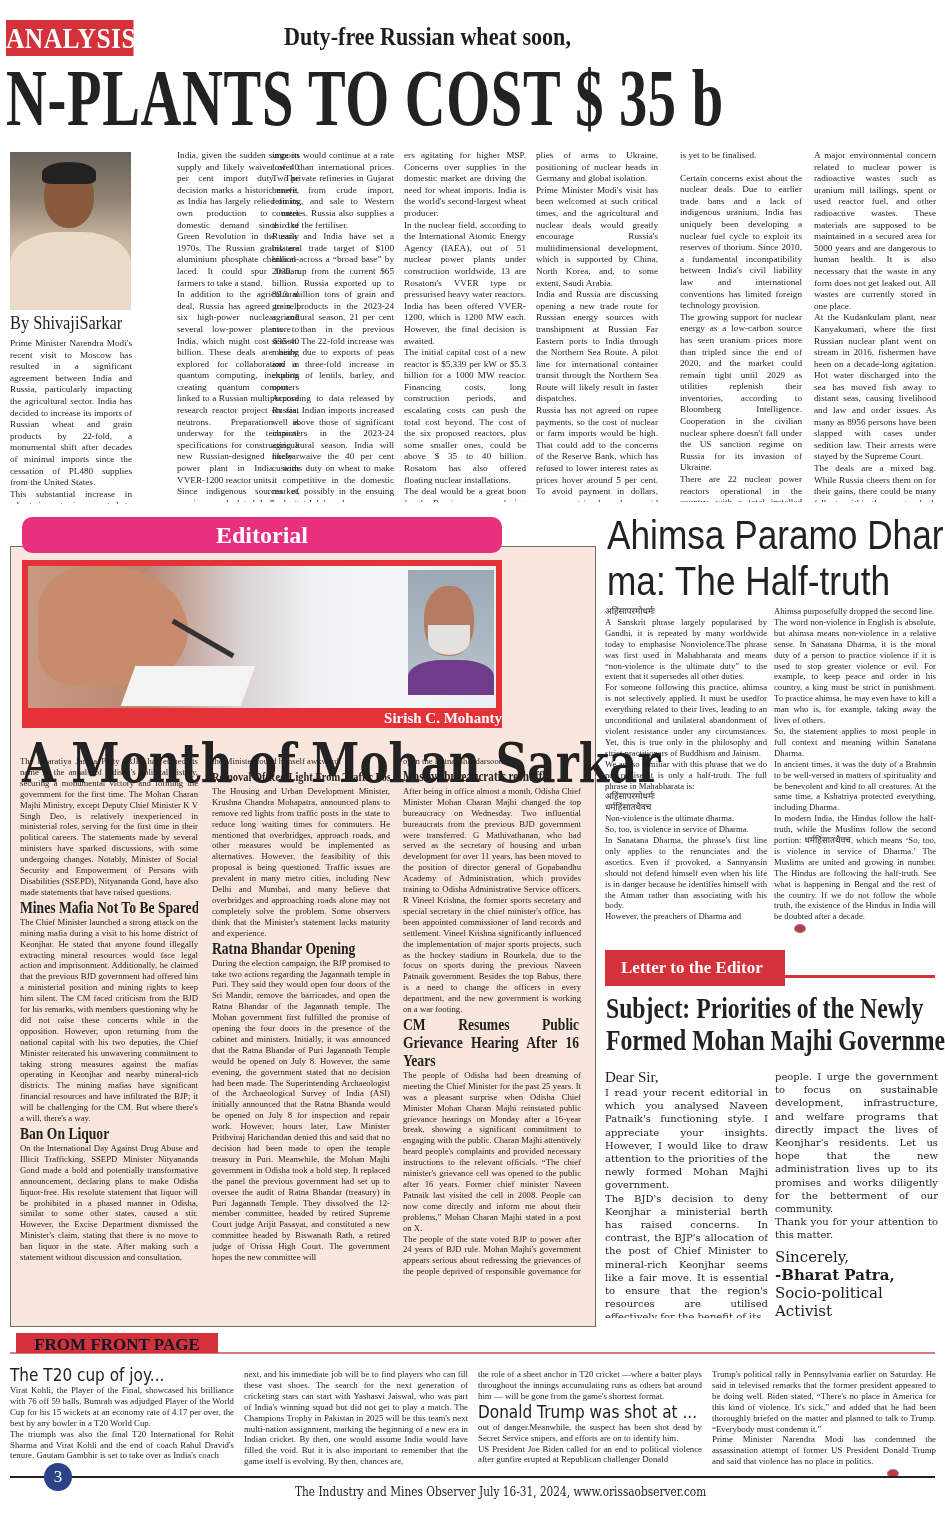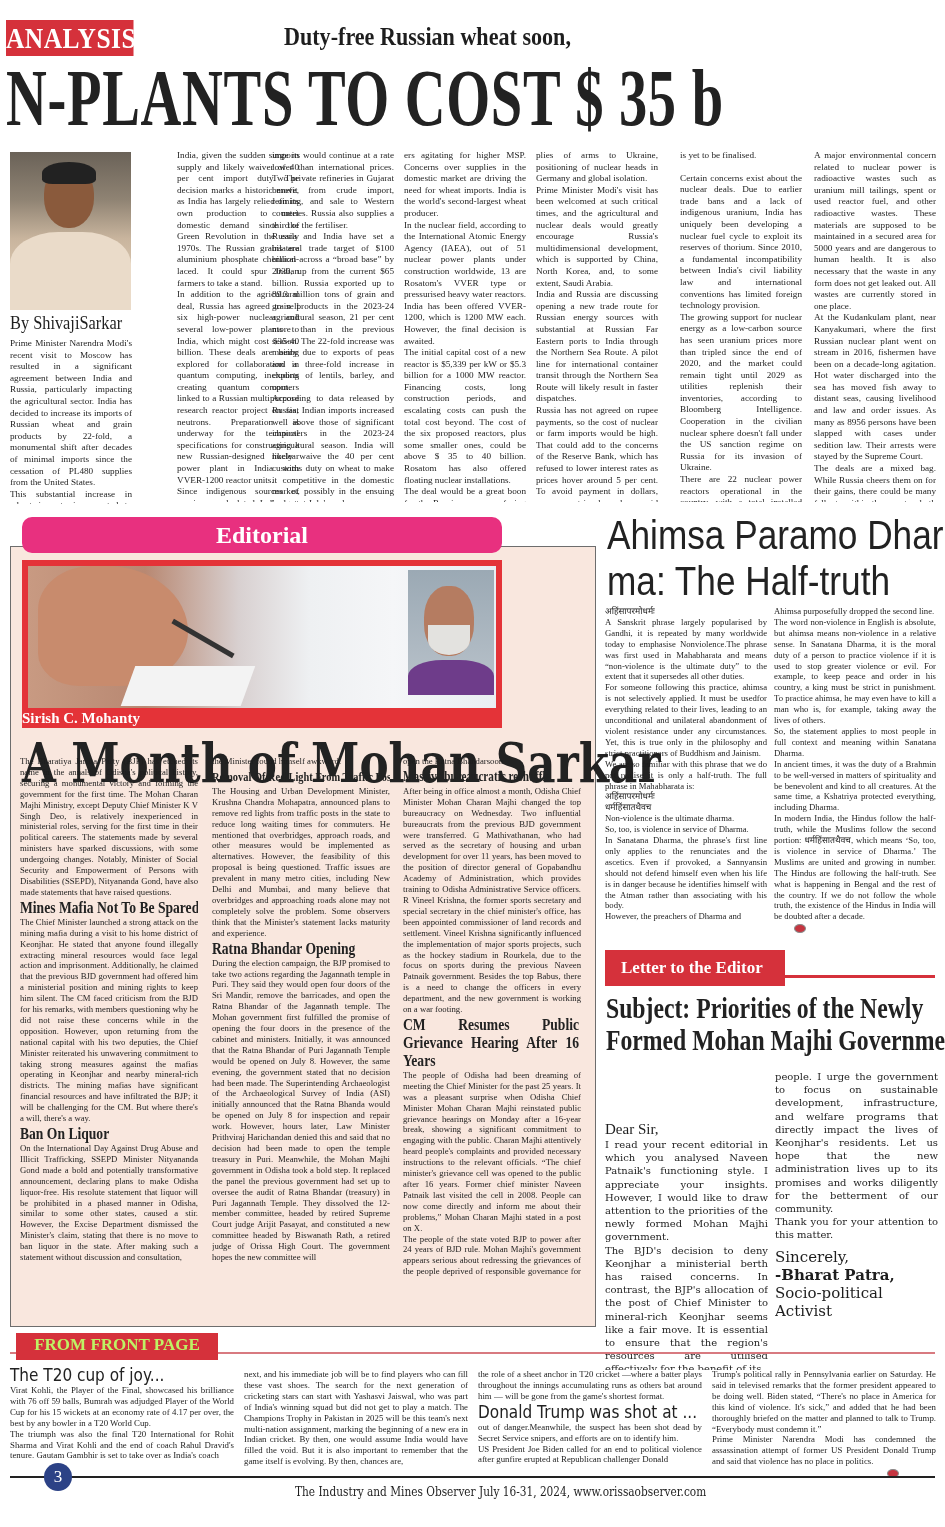--- a/index.html
+++ b/index.html
@@ -21,38 +21,38 @@
   #editorial-box { left: 10px; top: 546px; width: 586px; height: 781px; background: #f9e7de; border: 1.5px solid #6d6d6d; }
   #editorial-banner { left: 22px; top: 517px; width: 480px; height: 36px; background: #e8307f; border-radius: 10px; color: #fff; font-size: 24px; font-weight: bold; text-align: center; line-height: 36px; }
   #editorial-image { left: 22px; top: 560px; width: 480px; height: 148px; border: 6px solid #e43338; border-bottom: none; background: linear-gradient(90deg,#c89a82 0%,#b88872 25%,#d8d0d0 45%,#eef0f2 60%,#f5f6f8 78%,#e9eef2 100%); overflow: hidden; }
   #editorial-image .pen { position: absolute; left: 140px; top: 70px; width: 70px; height: 5px; background: #333; transform: rotate(30deg); }
   #editorial-image .hand { position: absolute; left: 10px; top: 0; width: 150px; height: 120px; background: #c88b6d; border-radius: 40% 60% 50% 30%; }
   #editorial-image .paper { position: absolute; left: 100px; top: 100px; width: 120px; height: 40px; background: #f3f3f3; transform: skewX(-20deg); }
   #editorial-portrait { left: 408px; top: 570px; width: 86px; height: 125px; background: linear-gradient(180deg,#9ba9b4,#bac3cb); overflow: hidden; }
   #editorial-portrait .face { position: absolute; left: 16px; top: 16px; width: 50px; height: 70px; border-radius: 45%; background: #b57c61; }
   #editorial-portrait .beard { position: absolute; left: 20px; top: 55px; width: 42px; height: 30px; border-radius: 0 0 50% 50%; background: #e3e2df; }
   #editorial-portrait .shirt { position: absolute; left: 0; top: 90px; width: 86px; height: 40px; background: #6e3c8a; border-radius: 40% 40% 0 0; }
-  #editorial-author { left: 22px; top: 708px; width: 480px; height: 20px; background: #e43338; color: #fff; font-size: 15px; font-weight: bold; text-align: left; line-height: 20px; }
+  #editorial-author { left: 22px; top: 708px; width: 480px; height: 20px; background: #e43338; color: #fff; font-size: 15px; font-weight: bold; text-align: right; line-height: 20px; }
   #editorial-title { left: 22px; top: 730px; font-size: 54px; font-weight: bold; line-height: 66px; white-space: nowrap; transform: scaleX(0.81); transform-origin: left; color: #222; font-family: "DejaVu Serif", serif; }
   .ed-col { top: 756px; width: 178px; height: 520px; overflow: hidden; font-size: 8.7px; line-height: 10.9px; }
   .ed-col h3 { font-size: 17px; line-height: 18px; font-weight: bold; white-space: nowrap; transform: scaleX(0.8); transform-origin: left; margin: 1px 0 0; color: #222; }
   .ed-col h3.small { font-size: 13px; }
   .endmark { display: inline-block; width: 12px; height: 9px; border-radius: 50%; background: #c53540; border: 1.5px solid #8b8b8b; vertical-align: middle; margin-left: 20px; }
   
   #ahimsa-title { left: 607px; top: 512px; width: 340px; font-size: 40px; line-height: 46px; color: #222; font-family: "Liberation Sans", sans-serif; transform: scaleX(0.88); transform-origin: left; white-space: nowrap; }
   .ah-col { top: 606px; width: 162px; height: 336px; overflow: hidden; font-size: 8.7px; line-height: 10.9px; }
   
   #letter-badge { left: 605px; top: 950px; width: 180px; height: 36px; background: #d5313b; color: #fff; font-size: 17px; font-weight: bold; line-height: 36px; padding-left: 16px; }
   #letter-rule { left: 785px; top: 975px; width: 150px; height: 3px; background: #d5313b; }
   #letter-subject { left: 606px; top: 992px; width: 340px; font-size: 30px; line-height: 32px; font-weight: bold; color: #222; transform: scaleX(0.79); transform-origin: left; white-space: nowrap; }
-  .lt-col { top: 1120px; width: 163px; height: 250px; font-family: "DejaVu Serif", serif; font-size: 10px; line-height: 13.2px; text-align: justify; overflow: hidden; }
+  .lt-col { top: 1068px; width: 163px; height: 250px; font-family: "DejaVu Serif", serif; font-size: 10px; line-height: 13.2px; text-align: justify; overflow: hidden; }
   .lt-col .salute { font-size: 15px; line-height: 18px; font-family: "Liberation Serif", serif; text-align: left; }
   .sign { text-align: left; font-family: "DejaVu Serif", serif; font-size: 15px; line-height: 18px; }
   
-  #fp-badge { left: 16px; top: 1333px; width: 202px; height: 27px; background: #d5313b; color: #bef264; font-size: 17px; font-weight: bold; line-height: 24px; text-align: center; }
+  #fp-badge { left: 16px; top: 1333px; width: 202px; height: 20px; background: #d5313b; color: #0f172a; font-size: 17px; font-weight: bold; line-height: 24px; text-align: center; }
   #fp-rule { left: 10px; top: 1352px; width: 925px; height: 2px; background: #d87a80; }
   .fp-col { top: 1365px; width: 224px; font-size: 8.8px; line-height: 10.9px; text-align: justify; }
   .fp-col h4 { font-family: "DejaVu Sans", sans-serif; font-weight: normal; font-size: 17px; line-height: 20px; color: #222; white-space: nowrap; transform: scaleX(0.9); transform-origin: left; }
   #bottom-rule { left: 10px; top: 1476px; width: 925px; height: 2px; background: #222; }
   #page-number { left: 44px; top: 1463px; width: 28px; height: 28px; border-radius: 50%; background: #2c4286; color: #fff; font-size: 17px; line-height: 28px; text-align: center; }
   #footer-text { left: 295px; top: 1485px; font-family: "DejaVu Serif", serif; font-size: 12px; white-space: nowrap; transform: scaleX(0.88); transform-origin: left; }
 </style>
 </head>
 <body>
 
@@ -85,21 +85,21 @@
 </div>
 <div class="abs body-text top-col" style="left:404px;">
   <p>ers agitating for higher MSP. Concerns over supplies in the domestic market are driving the need for wheat imports. India is the world's second-largest wheat producer.</p>
   <p>In the nuclear field, according to the International Atomic Energy Agency (IAEA), out of 51 nuclear power plants under construction worldwide, 13 are Rosatom's VVER type or pressurised heavy water reactors. India has been offered VVER-1200, which is 1200 MW each. However, the final decision is awaited.</p>
   <p>The initial capital cost of a new reactor is $5,339 per kW or $5.3 billion for a 1000 MW reactor. Financing costs, long construction periods, and escalating costs can push the total cost beyond. The cost of the six proposed reactors, plus some smaller ones, could be above $ 35 to 40 billion. Rosatom has also offered floating nuclear installations.</p>
   <p>The deal would be a great boon for the Russian economy facing the Western sanctions, war with Ukraine, continuous NATO sup-</p>
 </div>
 <div class="abs body-text top-col" style="left:536px;">
   <p>plies of arms to Ukraine, positioning of nuclear heads in Germany and global isolation.</p>
   <p>Prime Minister Modi's visit has been welcomed at such critical times, and the agricultural and nuclear deals would greatly encourage Russia's multidimensional development, which is supported by China, North Korea, and, to some extent, Saudi Arabia.</p>
-  <p>India and Russia are discussing opening a new trade route for Russian energy sources with substantial at Russian Far Eastern ports to India through the Northern Sea Route. A pilot line for international container transit through the Northern Sea Route will likely result in faster dispatches.</p>
+  <p>India and Russia are discussing opening a new trade route for Russian energy sources with transhipment at Russian Far Eastern ports to India through the Northern Sea Route. A pilot line for international container transit through the Northern Sea Route will likely result in faster dispatches.</p>
   <p>Russia has not agreed on rupee payments, so the cost of nuclear or farm imports would be high. That could add to the concerns of the Reserve Bank, which has refused to lower interest rates as prices hover around 5 per cent. To avoid payment in dollars, some countries have been paid in gold. Russia's mode of payment</p>
 </div>
 <div class="abs body-text top-col" style="left:680px;">
   <p>is yet to be finalised.</p>
   <p style="height:11px;"></p>
   <p>Certain concerns exist about the nuclear deals. Due to earlier trade bans and a lack of indigenous uranium, India has uniquely been developing a nuclear fuel cycle to exploit its reserves of thorium. Since 2010, a fundamental incompatibility between India's civil liability law and international conventions has limited foreign technology provision.</p>
   <p>The growing support for nuclear energy as a low-carbon source has seen uranium prices more than tripled since the end of 2020, and the market could remain tight until 2029 as utilities replenish their inventories, according to Bloomberg Intelligence. Cooperation in the civilian nuclear sphere doesn't fall under the US sanction regime on Russia for its invasion of Ukraine.</p>
   <p>There are 22 nuclear power reactors operational in the country, with a total installed capacity of 6780 MW. Eight reactors of 6000 MW capacity are being built.</p>
 </div>
 <div class="abs body-text top-col" style="left:814px;">

